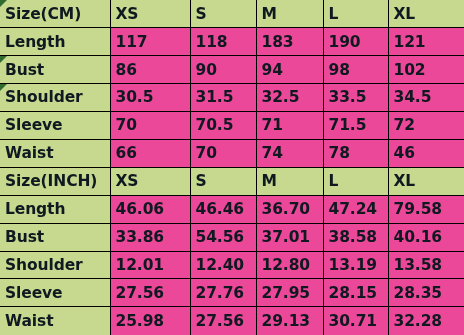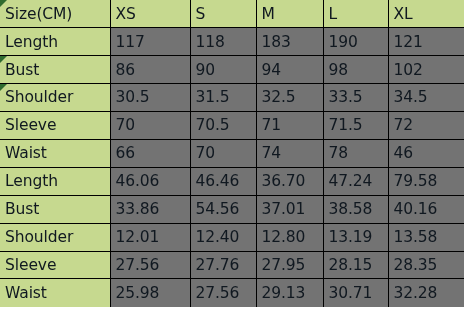--- a/index.html
+++ b/index.html
@@ -14,20 +14,21 @@
     overflow: hidden;
     font-family: "DejaVu Sans", "Liberation Sans", sans-serif;
   }
 
   #size-chart {
     width: 464px;
     height: 245px;
     border-collapse: collapse;
     table-layout: fixed;
     background: #ffffff;
+    font-weight: bold;
   }
 
   #size-chart col.c-label { width: 110px; }
   #size-chart col.c-xs    { width: 80px; }
   #size-chart col.c-s     { width: 66px; }
   #size-chart col.c-m     { width: 67px; }
   #size-chart col.c-l     { width: 65px; }
   #size-chart col.c-xl    { width: 76px; }
 
   #size-chart tr { height: 27.9px; }
@@ -50,21 +51,21 @@
   
   #size-chart tr:first-child td { border-top: none; }
   #size-chart tr:last-child td  { border-bottom: none; }
   #size-chart td:first-child    { border-left: none; }
   #size-chart td:last-child     { border-right: none; }
 
   .cell-green {
     background: #c6d98f;
   }
   .cell-white {
-    background: #737373;
+    background: #ec4899;
   }
 
   
   .corner-flag::before {
     content: "";
     position: absolute;
     top: 0;
     left: 0;
     width: 0;
     height: 0;
@@ -134,20 +135,28 @@
 
     <tr>
       <td class="cell-green">Waist</td>
       <td class="cell-white">66</td>
       <td class="cell-white">70</td>
       <td class="cell-white">74</td>
       <td class="cell-white">78</td>
       <td class="cell-white">46</td>
     </tr>
 
+    <tr>
+      <td class="cell-green">Size(INCH)</td>
+      <td class="cell-green">XS</td>
+      <td class="cell-green">S</td>
+      <td class="cell-green">M</td>
+      <td class="cell-green">L</td>
+      <td class="cell-green">XL</td>
+    </tr>
 
     <tr>
       <td class="cell-green">Length</td>
       <td class="cell-white">46.06</td>
       <td class="cell-white">46.46</td>
       <td class="cell-white">36.70</td>
       <td class="cell-white">47.24</td>
       <td class="cell-white">79.58</td>
     </tr>
 

